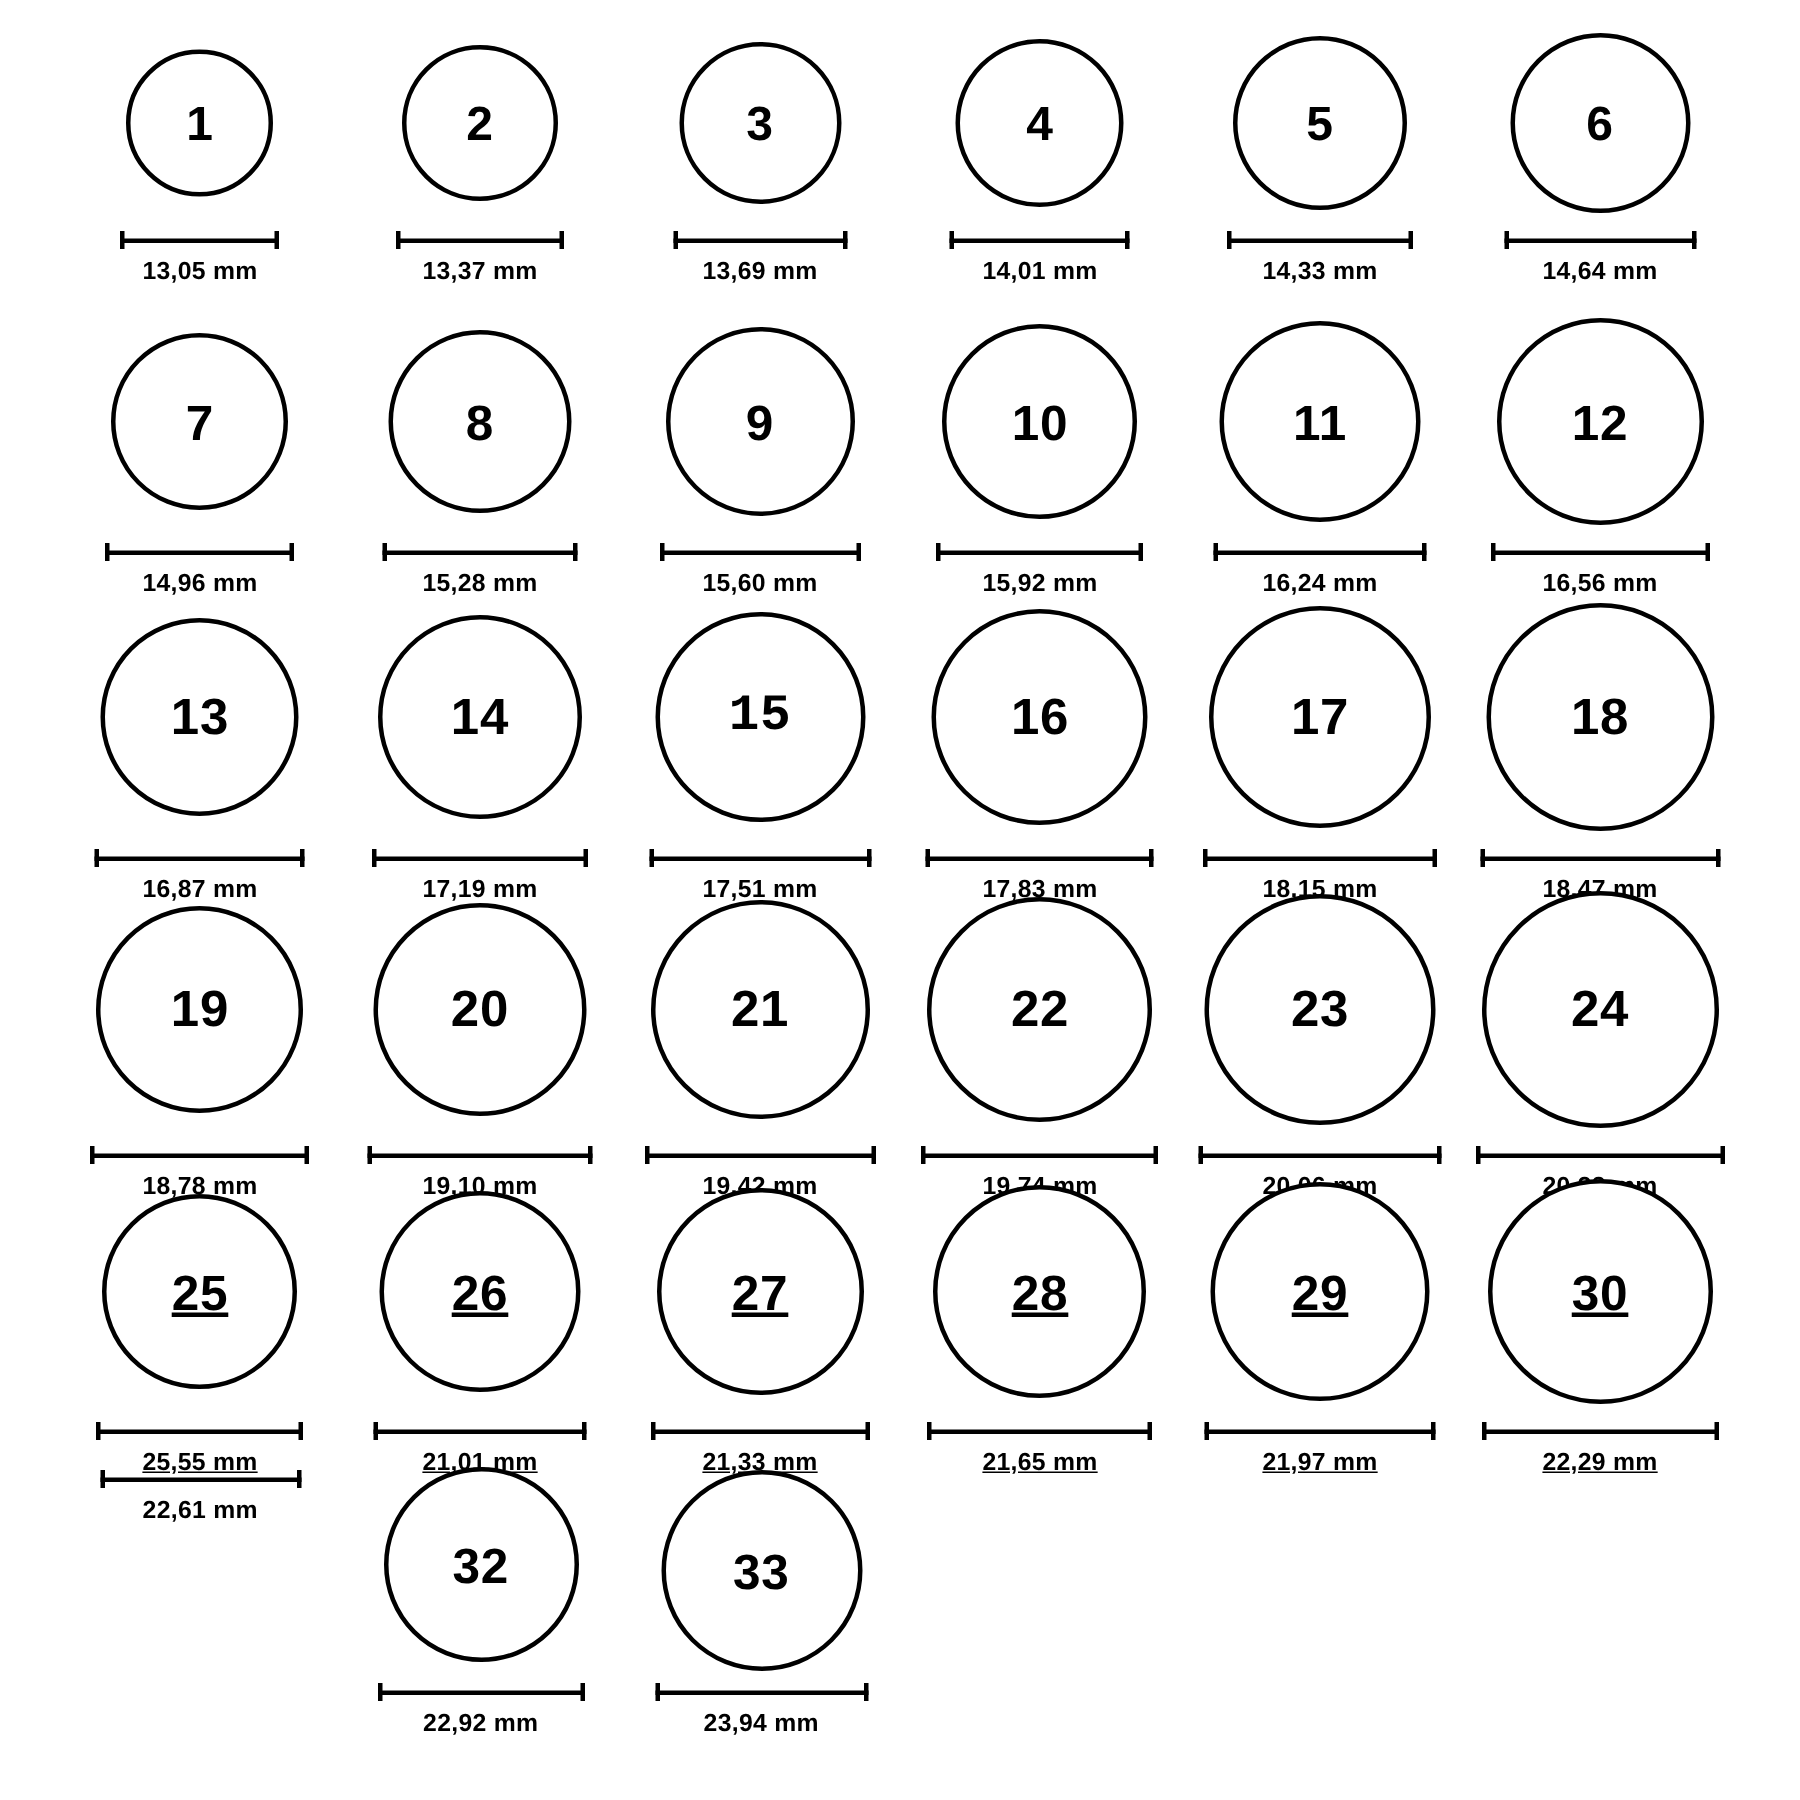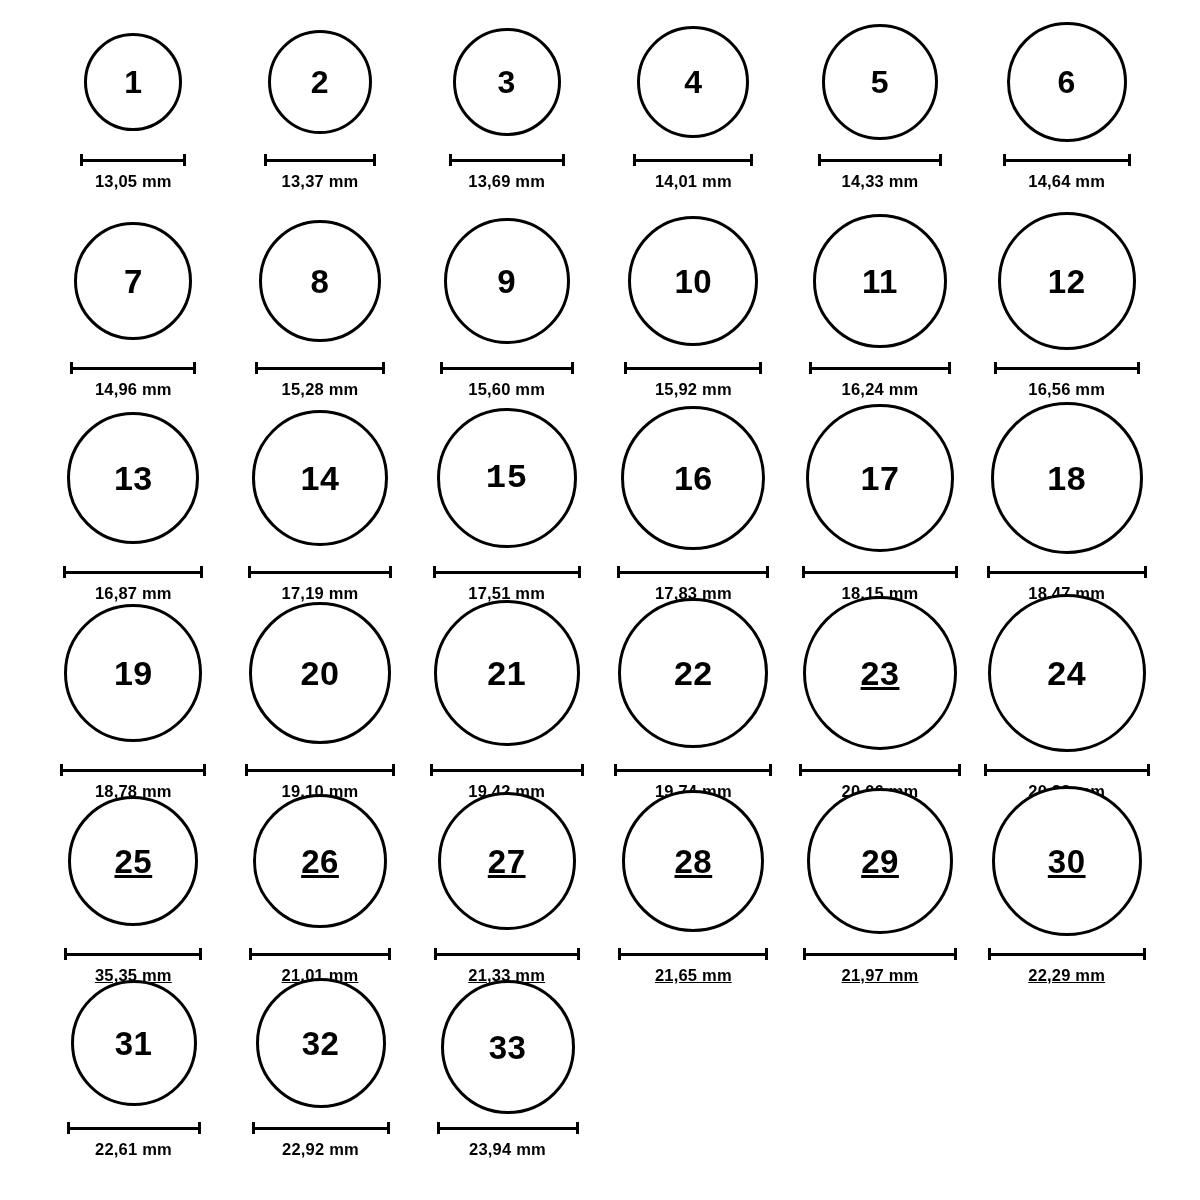--- a/index.html
+++ b/index.html
@@ -386,21 +386,21 @@
         <div class="bar" style="width: 158px; margin-top: 8px;">
           <div class="line"></div>
           <div class="cap left"></div>
           <div class="cap right"></div>
         </div>
         <div class="mm">19,74 mm</div>
       </div>
       <div class="cell">
         <div class="circle-wrap" style="height: 166px;">
           <div class="circle" style="width: 154px; height: 154px;">
-            <span class="circle-label" style="font-size: 34px; text-decoration: underline;">23</span>
+            <span class="circle-label" style="font-size: 34px;">23</span>
           </div>
         </div>
         <div class="bar" style="width: 162px; margin-top: 8px;">
           <div class="line"></div>
           <div class="cap left"></div>
           <div class="cap right"></div>
         </div>
         <div class="mm">20,06 mm</div>
       </div>
       <div class="cell">
@@ -422,21 +422,21 @@
         <div class="circle-wrap" style="height: 158px;">
           <div class="circle" style="width: 130px; height: 130px;">
             <span class="circle-label" style="font-size: 33px;">25</span>
           </div>
         </div>
         <div class="bar" style="width: 138px; margin-top: 8px;">
           <div class="line"></div>
           <div class="cap left"></div>
           <div class="cap right"></div>
         </div>
-        <div class="mm">35,35 mm</div>
+        <div class="mm">25,55 mm</div>
       </div>
       <div class="cell">
         <div class="circle-wrap" style="height: 158px;">
           <div class="circle" style="width: 134px; height: 134px;">
             <span class="circle-label" style="font-size: 33px;">26</span>
           </div>
         </div>
         <div class="bar" style="width: 142px; margin-top: 8px;">
           <div class="line"></div>
           <div class="cap left"></div>
@@ -492,25 +492,20 @@
         <div class="bar" style="width: 158px; margin-top: 8px;">
           <div class="line"></div>
           <div class="cap left"></div>
           <div class="cap right"></div>
         </div>
         <div class="mm">22,29 mm</div>
       </div>
     </div>
     <div class="row" style="height: 190px;">
       <div class="cell">
-        <div class="circle-wrap" style="height: 142px;">
-          <div class="circle" style="width: 126px; height: 126px;">
-            <span class="circle-label" style="font-size: 33px;">31</span>
-          </div>
-        </div>
         <div class="bar" style="width: 134px; margin-top: 8px;">
           <div class="line"></div>
           <div class="cap left"></div>
           <div class="cap right"></div>
         </div>
         <div class="mm">22,61 mm</div>
       </div>
       <div class="cell">
         <div class="circle-wrap" style="height: 142px;">
           <div class="circle" style="width: 130px; height: 130px;">

